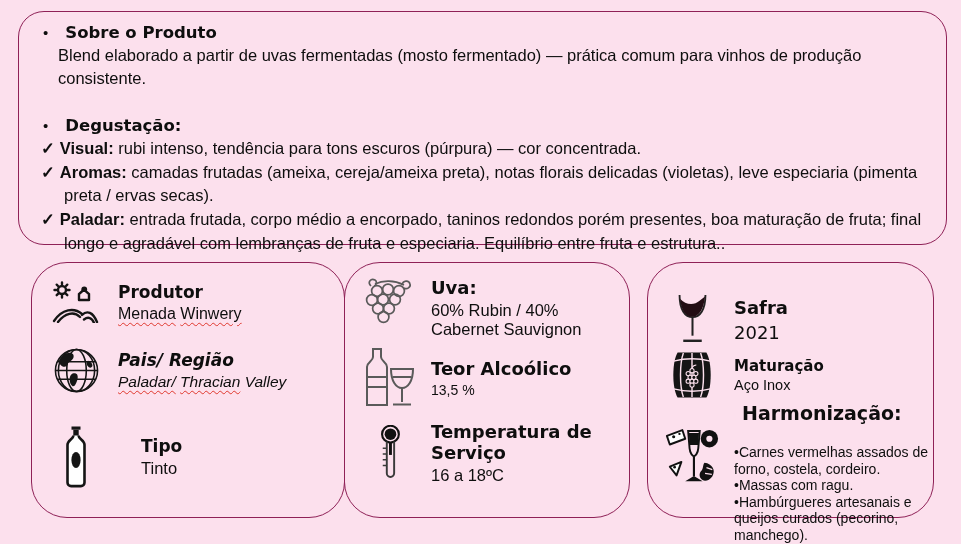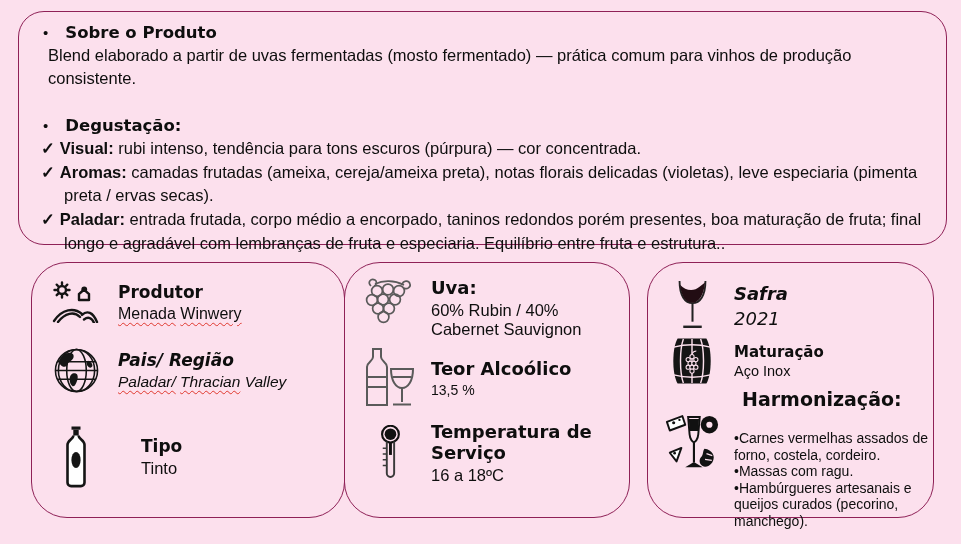--- a/index.html
+++ b/index.html
@@ -12,21 +12,21 @@
   .card {
     position:absolute; box-sizing:border-box;
     border:1.5px solid #8f2157; background:transparent;
   }
 
   
   .about { left:18px; top:11px; width:929px; height:234px; border-radius:26px; padding:10px 22px 0 22px; }
   .hline { display:flex; align-items:baseline; gap:17px; margin:1px 0 2px 2px; }
   .hline .bullet { font-size:15px; }
   .hline .htxt { font-family:"DejaVu Sans", sans-serif; font-weight:bold; font-size:16.5px; }
-  .desc { margin:1px 0 25px 7px; font-size:16.5px; line-height:1.42; }
+  .desc { margin:1px 0 25px 17px; font-size:16.5px; line-height:1.42; }
   .titem { font-size:16.5px; line-height:1.44; padding-left:23px; text-indent:-23px; margin:0; }
   .titem .check { font-weight:bold; margin-right:5px; }
   .titem b { font-weight:bold; }
 
   
   .panel { top:262px; height:256px; border-radius:36px; padding:14px 22px 0 14px; }
   #producer-card { left:31px;  width:314px; }
   #grape-card    { left:344px; width:286px; }
   #vintage-card  { left:647px; width:287px; }
 
@@ -51,21 +51,21 @@
   
   #grape-card .row-grape   { margin-top:0; align-items:flex-start; }
   #grape-card .lbl-big     { font-size:18px; }
   #grape-card .row-alcohol { margin-top:8px; }
   #grape-card .row-temp    { margin-top:12px; }
   #grape-card .txt-temp .lbl-big { width:180px; }
 
   
   #vintage-card .lbl-big  { font-size:18px; }
   #vintage-card .val-big  { font-family:"DejaVu Sans", sans-serif; font-size:18px; margin-top:4px; }
-  #vintage-card .row-vintage    { margin-top:2px;font-style:italic; }
+  #vintage-card .row-vintage    { margin-top:16px; }
   #vintage-card .row-maturation { margin-top:4px; }
   #vintage-card .row-maturation .lbl { font-size:15px; }
   #vintage-card .row-maturation .val { font-size:14.5px; margin-top:2px; }
   #vintage-card .row-pairing { margin-top:2px; align-items:flex-start; }
   #vintage-card .row-pairing .icon-box { margin-top:24px; }
   #vintage-card .pairing-title { font-family:"DejaVu Sans", sans-serif; font-weight:bold; font-size:19px; margin-left:8px; }
   #vintage-card .pairing-list { margin-top:20px; width:200px; font-size:14px; line-height:1.18; }
 </style>
 </head>
 <body>

